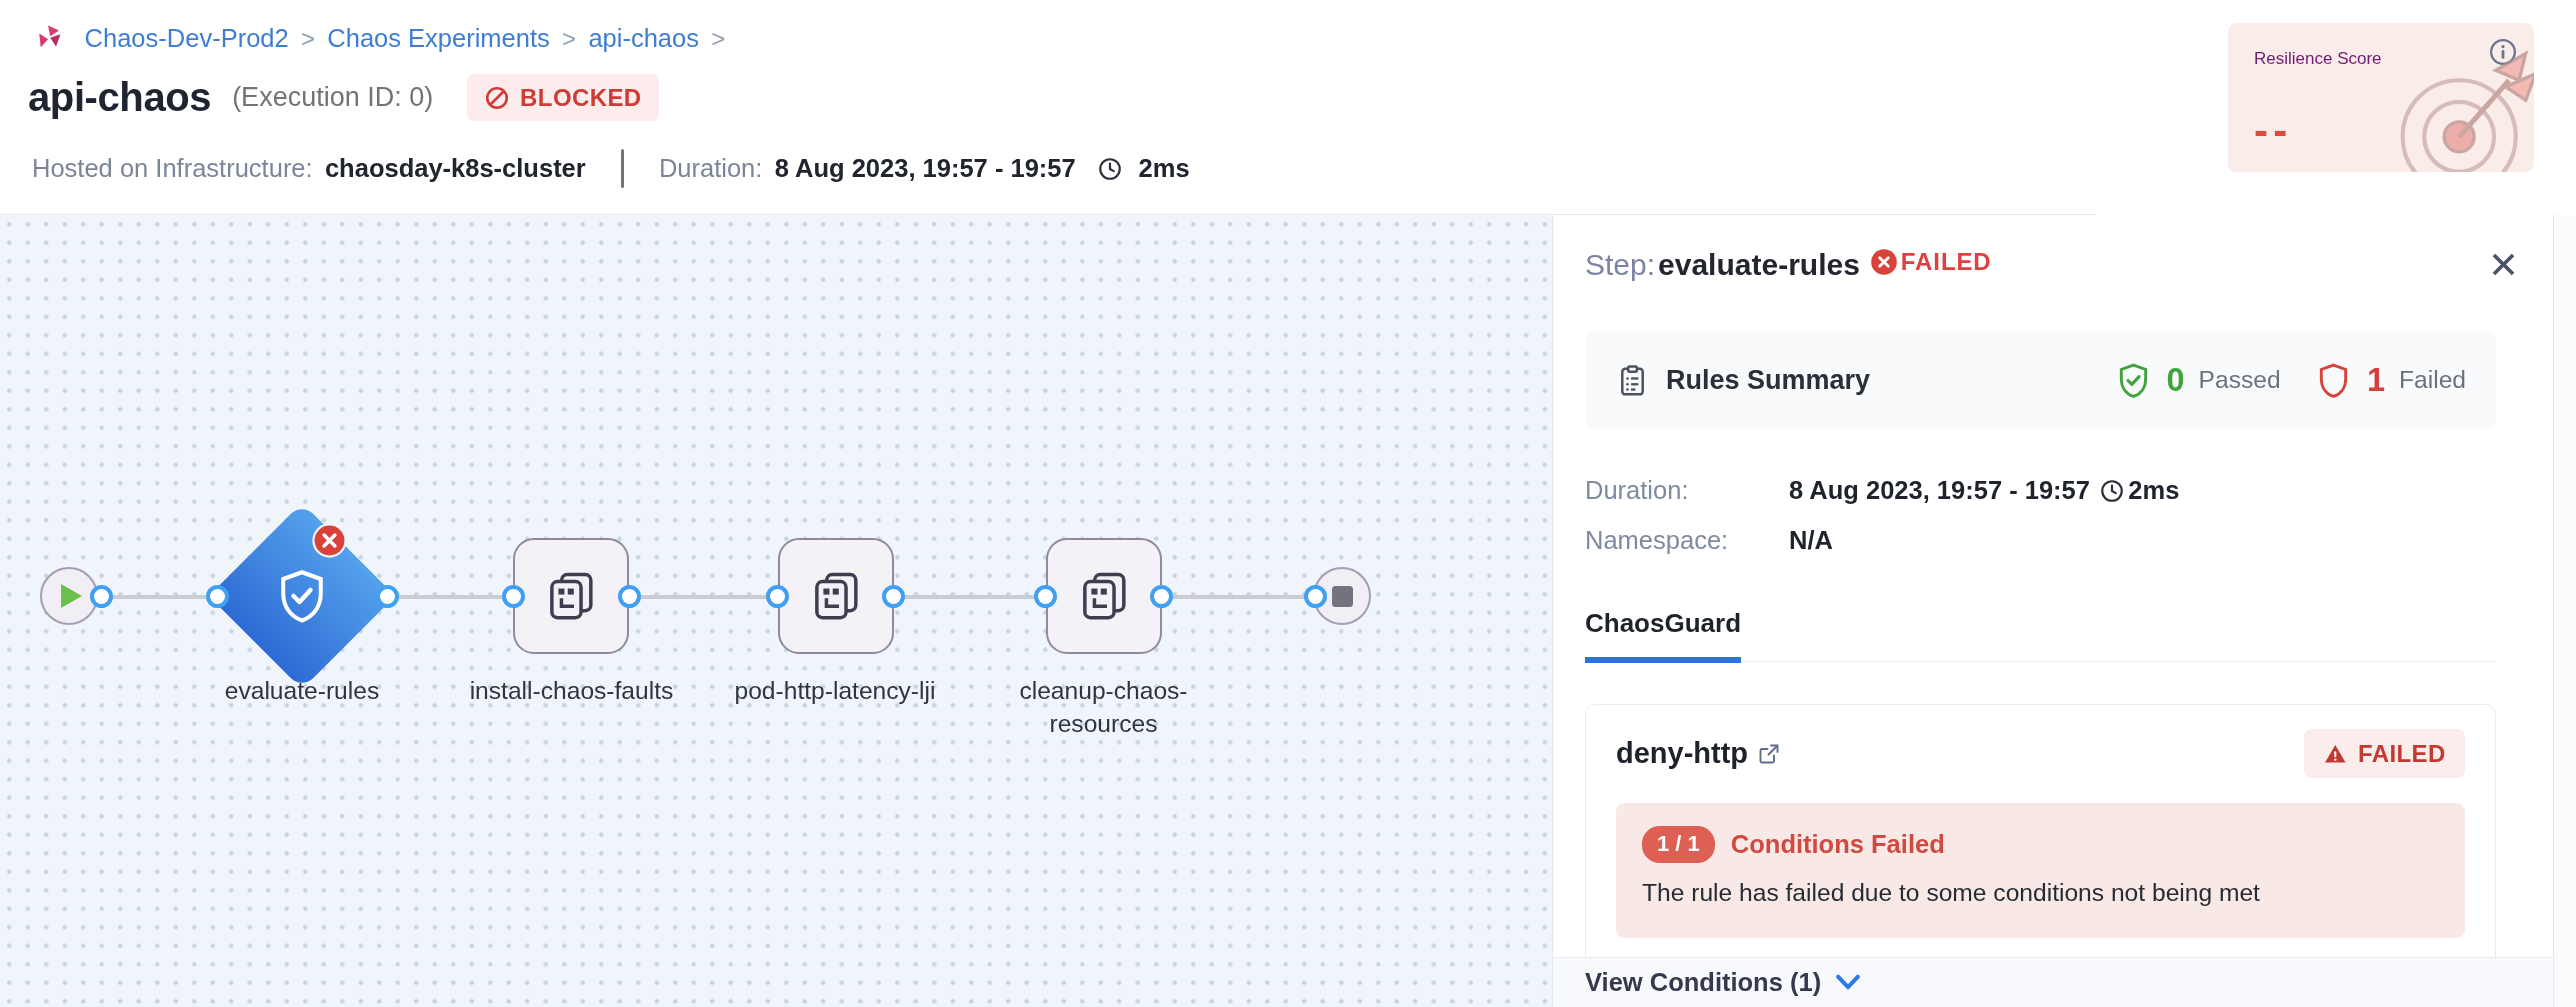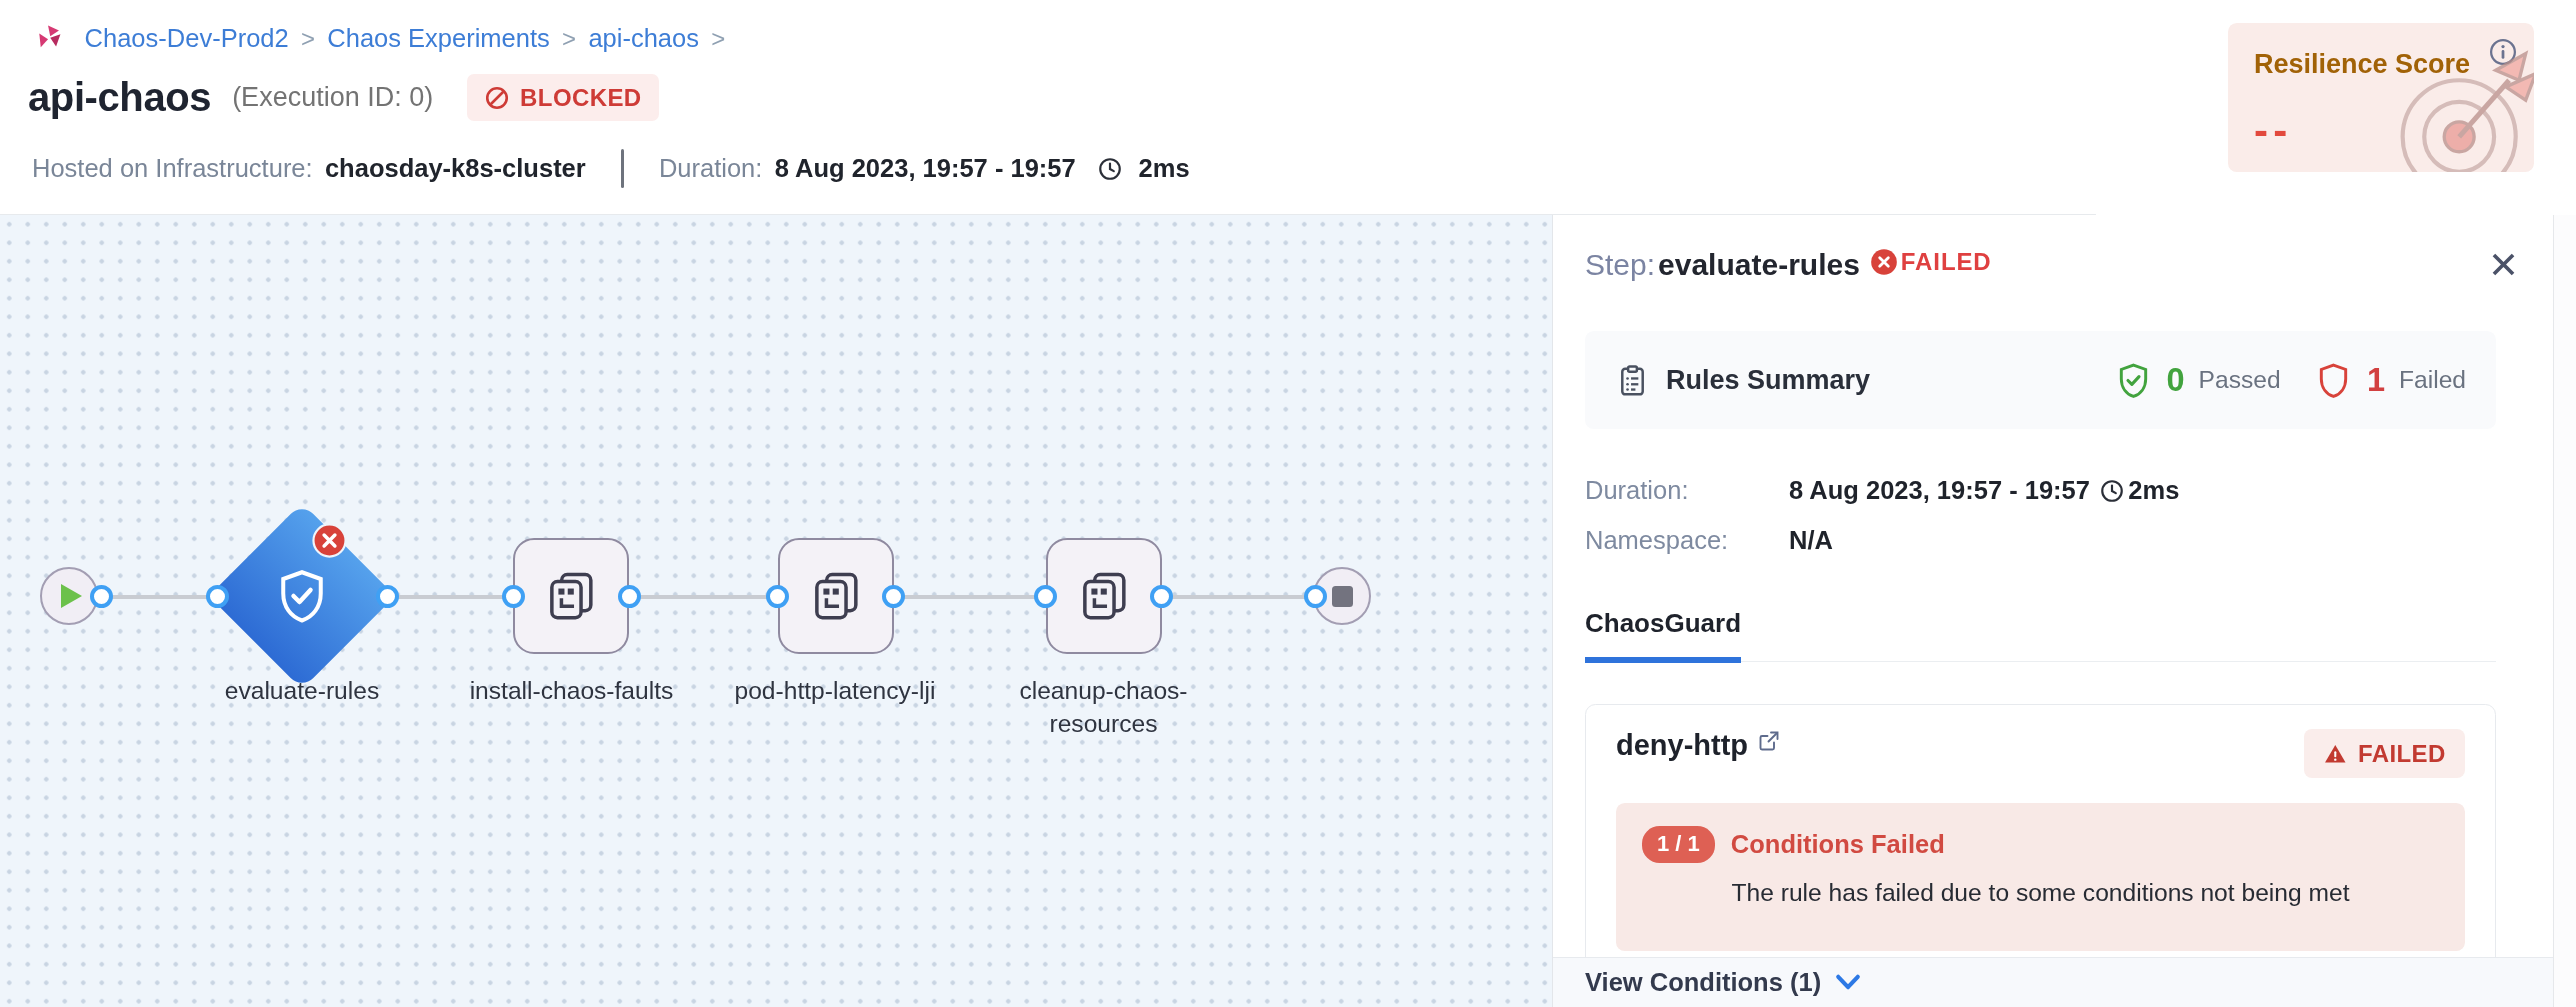--- a/index.html
+++ b/index.html
@@ -19,21 +19,21 @@
   .status-pill { display:flex; align-items:center; gap:10px; background:#FCEDEC; border-radius:7px; padding:9.7px 17.6px; margin-left:12.3px; }
   .status-pill .txt { font-size:24px; font-weight:bold; color:#CE3B36; letter-spacing:0.4px; }
 
   .meta-row { position:absolute; left:32px; top:149px; display:flex; align-items:center; gap:12.3px; font-size:25.5px; }
   .meta-label { color:#7A8698; }
   .meta-value { color:#20242C; font-weight:bold; }
   .meta-divider { width:2.6px; height:39px; background:#6E737D; margin:0 23px; border-radius:1.8px; }
   .clock-icon { width:26px; height:26px; margin:0 3.5px 0 8.8px; }
 
   .resilience-card { position:absolute; left:2228px; top:23px; width:306px; height:149px; background:#FAECE9; border-radius:8.8px; overflow:hidden; }
-  .resilience-title { position:absolute; left:26px; top:26px; font-size:27px; font-weight:bold; color:#a16207; }
+  .resilience-title { position:absolute; left:26px; top:26px; font-size:17px; font-weight:normal; color:#701a75; }
   .resilience-value { position:absolute; left:26px; top:84px; font-size:42px; font-weight:bold; color:#E2493D; letter-spacing:5.3px; }
   .info-icon { position:absolute; right:16px; top:14px; width:30px; height:30px; cursor:pointer; }
   .target-art { position:absolute; right:-12.3px; bottom:-23px; width:167px; height:158px; opacity:0.75; }
 
   
   .canvas { position:absolute; left:0; top:215px; width:1552px; height:792px;
     background-color:#EFF5FB;
     background-image:radial-gradient(circle, rgba(168,185,205,0.55) 1.9px, transparent 2.5px);
     background-size:18.5px 18.5px; }
   .edge { position:absolute; height:3.5px; background:#C9CCD2; top:380px; }
@@ -71,28 +71,28 @@
 
   .kv-row { display:flex; align-items:center; margin-top:21px; font-size:25.5px; }
   .kv-row.first { margin-top:47px; }
   .kv-label { width:204px; color:#7E8AA0; }
   .kv-value { color:#1F232B; font-weight:bold; display:flex; align-items:center; }
 
   .tab-bar { margin-top:53px; border-bottom:1.8px solid #EBEEF1; }
   .tab { display:inline-block; font-size:26px; font-weight:bold; color:#1E222B; padding-bottom:17.6px; border-bottom:6.2px solid #2E73DB; margin-bottom:-1.8px; cursor:pointer; }
 
   .rule-card { margin-top:42px; border:1.8px solid #E7EAEE; border-radius:10.5px; padding:24.6px 30px 30px; background:#fff; }
-  .rule-name-row { display:flex; align-items:flex-start; }
+  .rule-name-row { display:flex; align-items:center; }
   .rule-name { font-size:29px; font-weight:bold; color:#1E222B; }
   .ext-link { width:24px; height:24px; margin-left:8.8px; cursor:pointer; }
   .rule-status { margin-left:auto; display:flex; align-items:center; gap:10.5px; background:#FAEDEB; border-radius:8px; padding:10.5px 19.3px; }
   .rule-status .txt { font-size:24px; font-weight:bold; color:#C23A31; letter-spacing:0.4px; }
   .warn-ic { width:24.6px; height:24.6px; color:#C23A31; }
 
-  .alert-box { margin-top:24.6px; background:#F8E9E6; border-radius:8.8px; padding:23px 26px 44px;text-align:center; }
+  .alert-box { margin-top:24.6px; background:#F8E9E6; border-radius:8.8px; padding:23px 26px 31px; }
   .alert-head { display:flex; align-items:center; gap:16px; }
   .count-pill { background:#DE6054; color:#fff; font-size:22px; font-weight:bold; padding:5.3px 15px; border-radius:17.6px; }
   .alert-title { font-size:25.5px; font-weight:bold; color:#D14A41; }
   .alert-msg { margin-top:16px; font-size:24.6px; color:#272B33; }
 
   .panel-footer { position:absolute; left:0; bottom:0; width:100%; height:50px; background:#F7F9FC; border-top:0.9px solid #E7EAEE; display:flex; align-items:center; padding-left:32px; gap:14px; cursor:pointer; }
   .footer-txt { font-size:25.5px; font-weight:bold; color:#333A4D; }
   .chev { width:26px; height:19.3px; }
 </style>
 </head>

